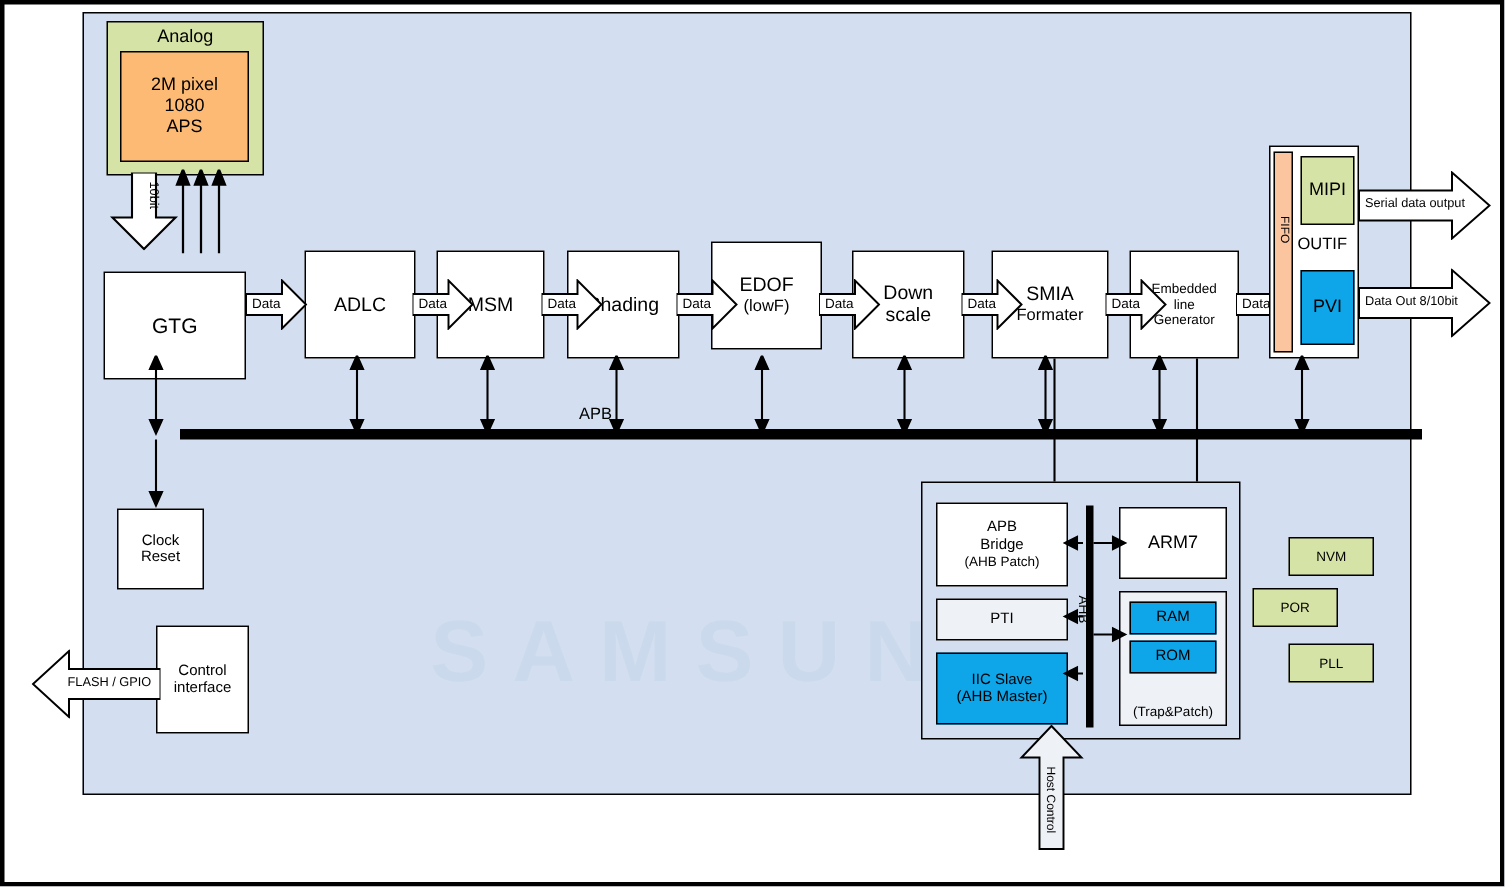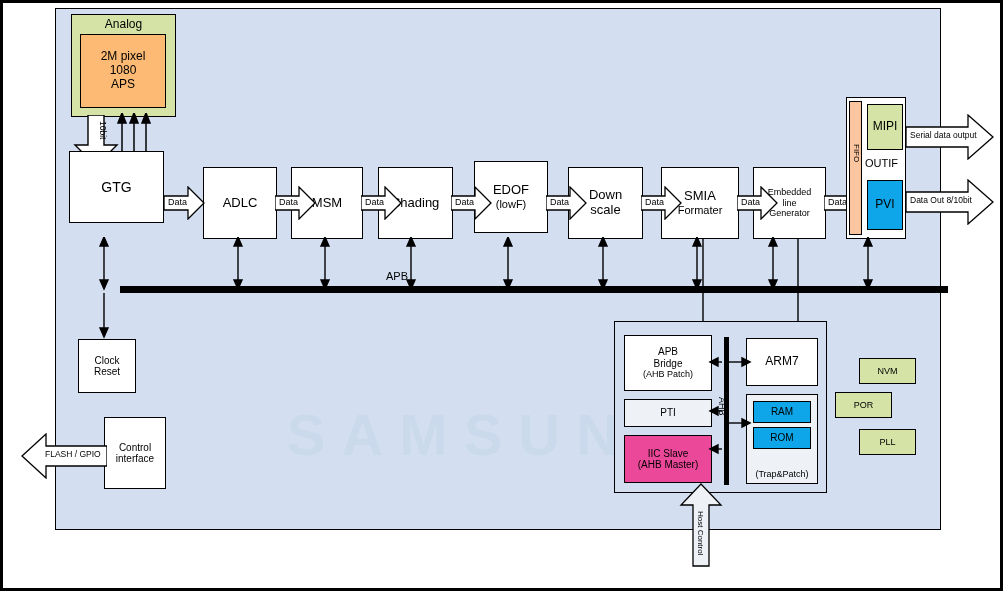--- a/index.html
+++ b/index.html
@@ -84,21 +84,21 @@
           <line x1="6" y1="56" x2="6" y2="10"></line>
             <polygon points="6,0 2,10 10,10"></polygon>
           <line x1="18" y1="56" x2="18" y2="10"></line>
             <polygon points="18,0 14,10 22,10"></polygon>
           <line x1="30" y1="56" x2="30" y2="10"></line>
             <polygon points="30,0 26,10 34,10"></polygon>
         </g>
       </svg>
     </div>
 
-    <div class="blk" style="left:13px;top:142px;width:95px;height:72px;">
+    <div class="blk" style="left:13px;top:172px;width:95px;height:72px;">
       <span class="fs14">GTG</span>
     </div>
     <div class="blk" style="left:147px;top:158px;width:74px;height:72px;">
       <span class="fs13">ADLC</span>
     </div>
     <div class="blk" style="left:235px;top:158px;width:72px;height:72px;">
       <span class="fs13">MSM</span>
     </div>
     <div class="blk" style="left:322px;top:158px;width:75px;height:72px;">
       <span class="fs13">Shading</span>
@@ -280,21 +280,21 @@
     </div>
 
     <div class="blk" style="left:690px;top:329px;width:72px;height:48px;">
       <span class="fs12">ARM7</span>
     </div>
 
     <div class="blk" style="left:568px;top:390px;width:88px;height:28px;background:#eef1f6;">
       <span class="fs10">PTI</span>
     </div>
 
-    <div class="blk" style="left:568px;top:426px;width:88px;height:48px;background:#ec4899;">
+    <div class="blk" style="left:568px;top:426px;width:88px;height:48px;background:#0ea5e9;">
       <span class="fs10">IIC Slave</span>
       <span class="fs10">(AHB Master)</span>
     </div>
 
     <div class="blk" style="left:690px;top:385px;width:72px;height:90px;justify-content:flex-end;padding-bottom:4px;background:#eef1f6;">
       <span class="fs9">(Trap&amp;Patch)</span>
     </div>
     <div class="blk orange" style="left:697px;top:392px;width:58px;height:22px;">
       <span class="fs10">RAM</span>
     </div>

